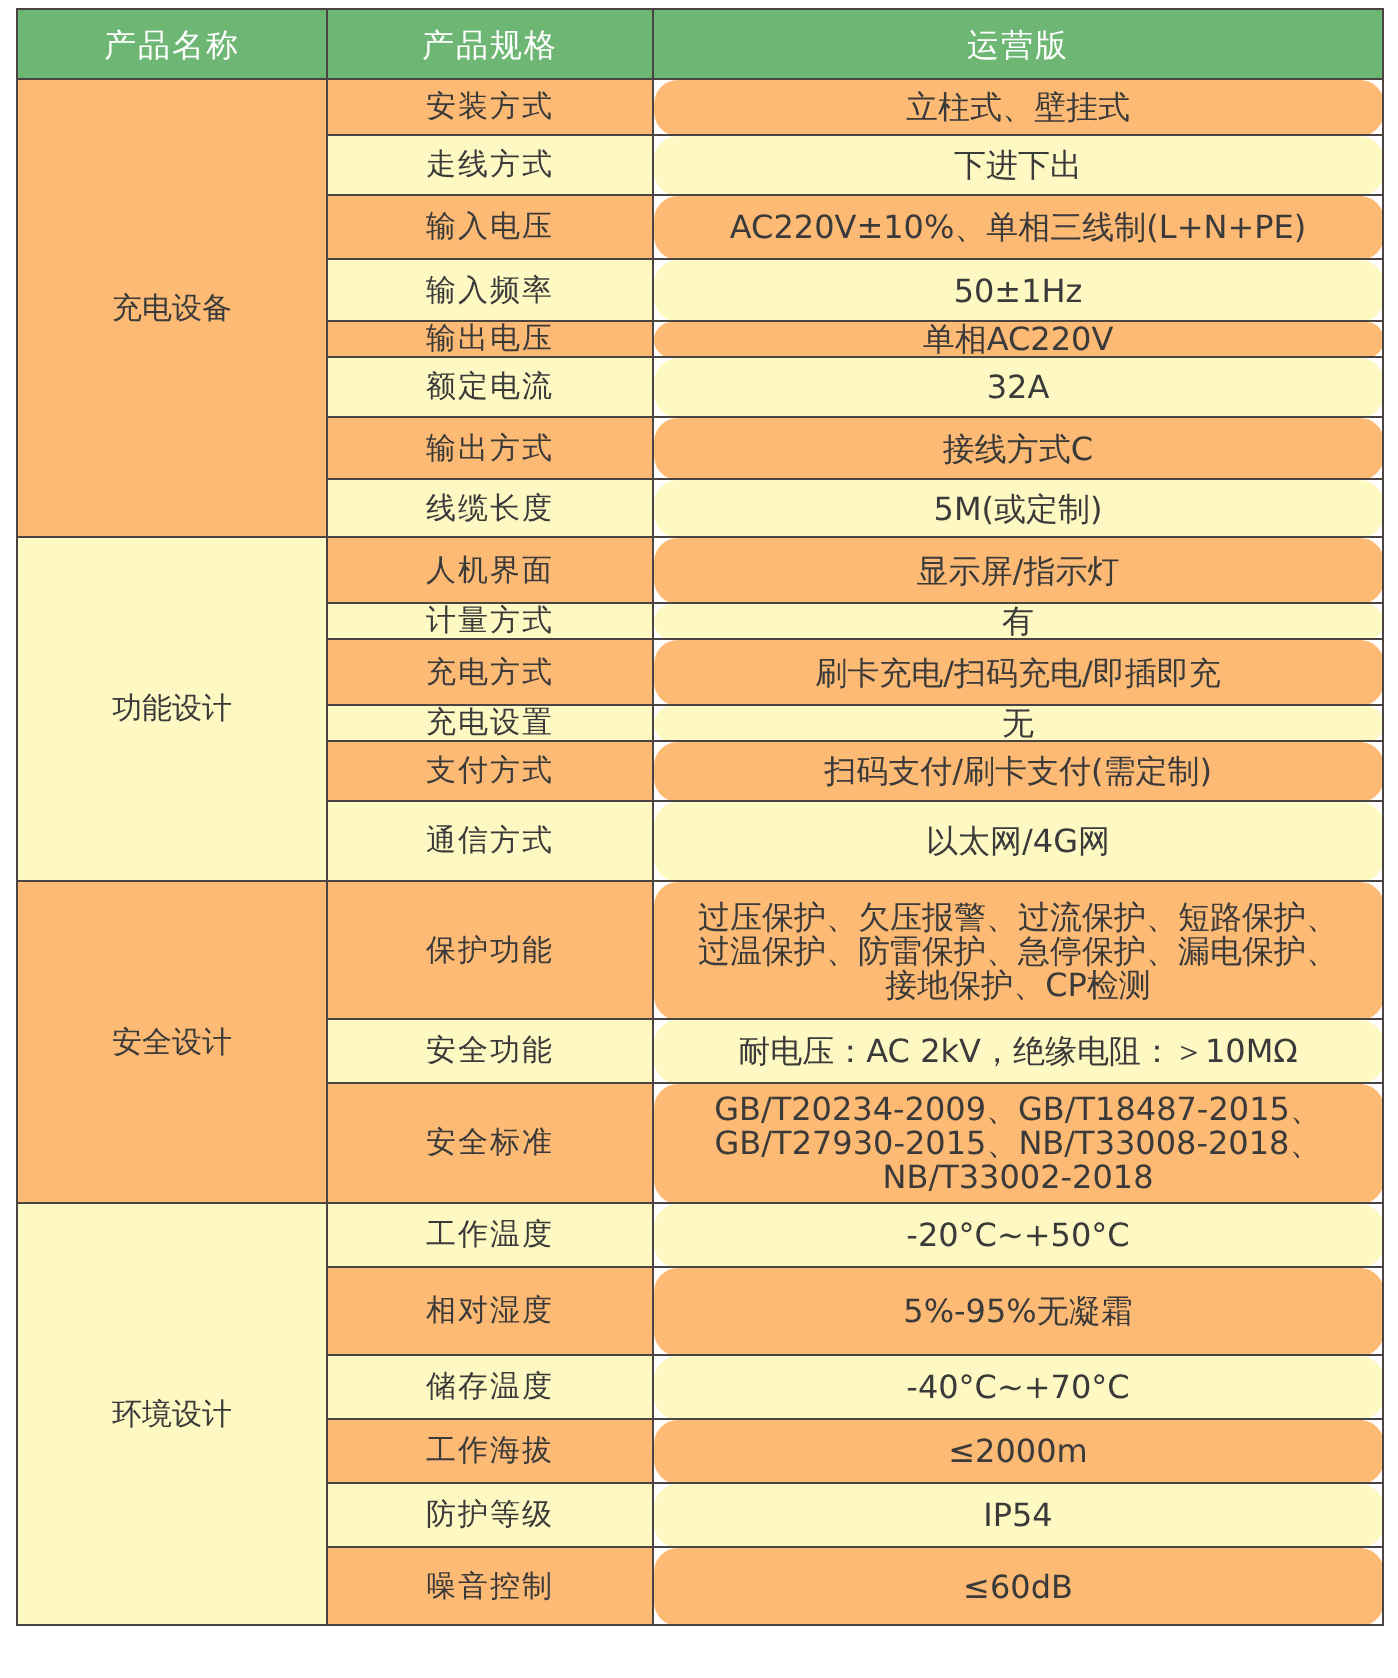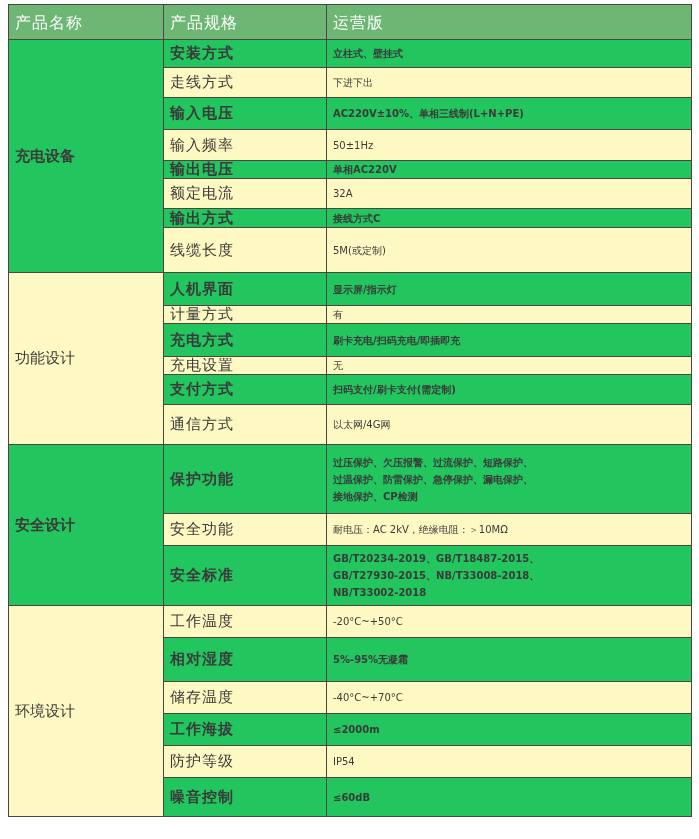--- a/index.html
+++ b/index.html
@@ -1,27 +1,27 @@
 <!DOCTYPE html>
 <html><head>
 <meta charset="utf-8">
 <style>
   html, body { margin:0; padding:0; background:#ffffff; }
   body { width:699px; height:839px; position:relative; overflow:hidden;
          font-family:"DejaVu Sans","Liberation Sans",sans-serif; color:#3a3a3a; }
   table.spec { position:absolute; left:8px; top:4px; width:683px;
                border-collapse:collapse; table-layout:fixed; font-size:14px; }
-  table.spec td, table.spec th { border:1.5px solid #4a4443; text-align:left;
+  table.spec td, table.spec th { border:1.5px solid #4a4443; text-align:center;
                vertical-align:middle; padding:0 6px; line-height:17px; }
   table.spec th { background:#6db673; color:#ffffff; font-weight:normal;
                font-size:16px; height:34px; letter-spacing:1px; }
   td.group { font-size:15px; }
   td.spec-name { font-size:15px; letter-spacing:1px; }
-  td.val { font-size:10px; }
-  .bg-w { background:#22c55e;font-weight:bold; }
+  td.val { font-size:16px;border-radius:12px; }
+  .bg-w { background:#fdba74; }
   .bg-g { background:#fef9c3; }
   .multi { font-size:13.5px; line-height:18px; }
 </style>
 </head>
 <body>
 
 <table class="spec">
   <colgroup>
     <col style="width:155px">
     <col style="width:163px">
@@ -54,25 +54,25 @@
       <td class="val bg-g">50±1Hz</td>
     </tr>
     <tr style="height:18px">
       <td class="spec-name bg-w">输出电压</td>
       <td class="val bg-w">单相AC220V</td>
     </tr>
     <tr style="height:30px">
       <td class="spec-name bg-g">额定电流</td>
       <td class="val bg-g">32A</td>
     </tr>
-    <tr style="height:19px">
+    <tr style="height:31px">
       <td class="spec-name bg-w">输出方式</td>
       <td class="val bg-w">接线方式C</td>
     </tr>
-    <tr style="height:45px">
+    <tr style="height:29px">
       <td class="spec-name bg-g">线缆长度</td>
       <td class="val bg-g">5M(或定制)</td>
     </tr>
 
     <tr style="height:33px">
       <td class="group bg-g" rowspan="6">功能设计</td>
       <td class="spec-name bg-w">人机界面</td>
       <td class="val bg-w">显示屏/指示灯</td>
     </tr>
     <tr style="height:18px">
@@ -105,21 +105,21 @@
         <div>接地保护、CP检测</div>
       </td>
     </tr>
     <tr style="height:32px">
       <td class="spec-name bg-g">安全功能</td>
       <td class="val bg-g">耐电压：AC 2kV，绝缘电阻：＞10MΩ</td>
     </tr>
     <tr style="height:60px">
       <td class="spec-name bg-w">安全标准</td>
       <td class="val multi bg-w">
-        <div>GB/T20234-2019、GB/T18487-2015、</div>
+        <div>GB/T20234-2009、GB/T18487-2015、</div>
         <div>GB/T27930-2015、NB/T33008-2018、</div>
         <div>NB/T33002-2018</div>
       </td>
     </tr>
 
     <tr style="height:32px">
       <td class="group bg-g" rowspan="6">环境设计</td>
       <td class="spec-name bg-g">工作温度</td>
       <td class="val bg-g">-20°C~+50°C</td>
     </tr>

